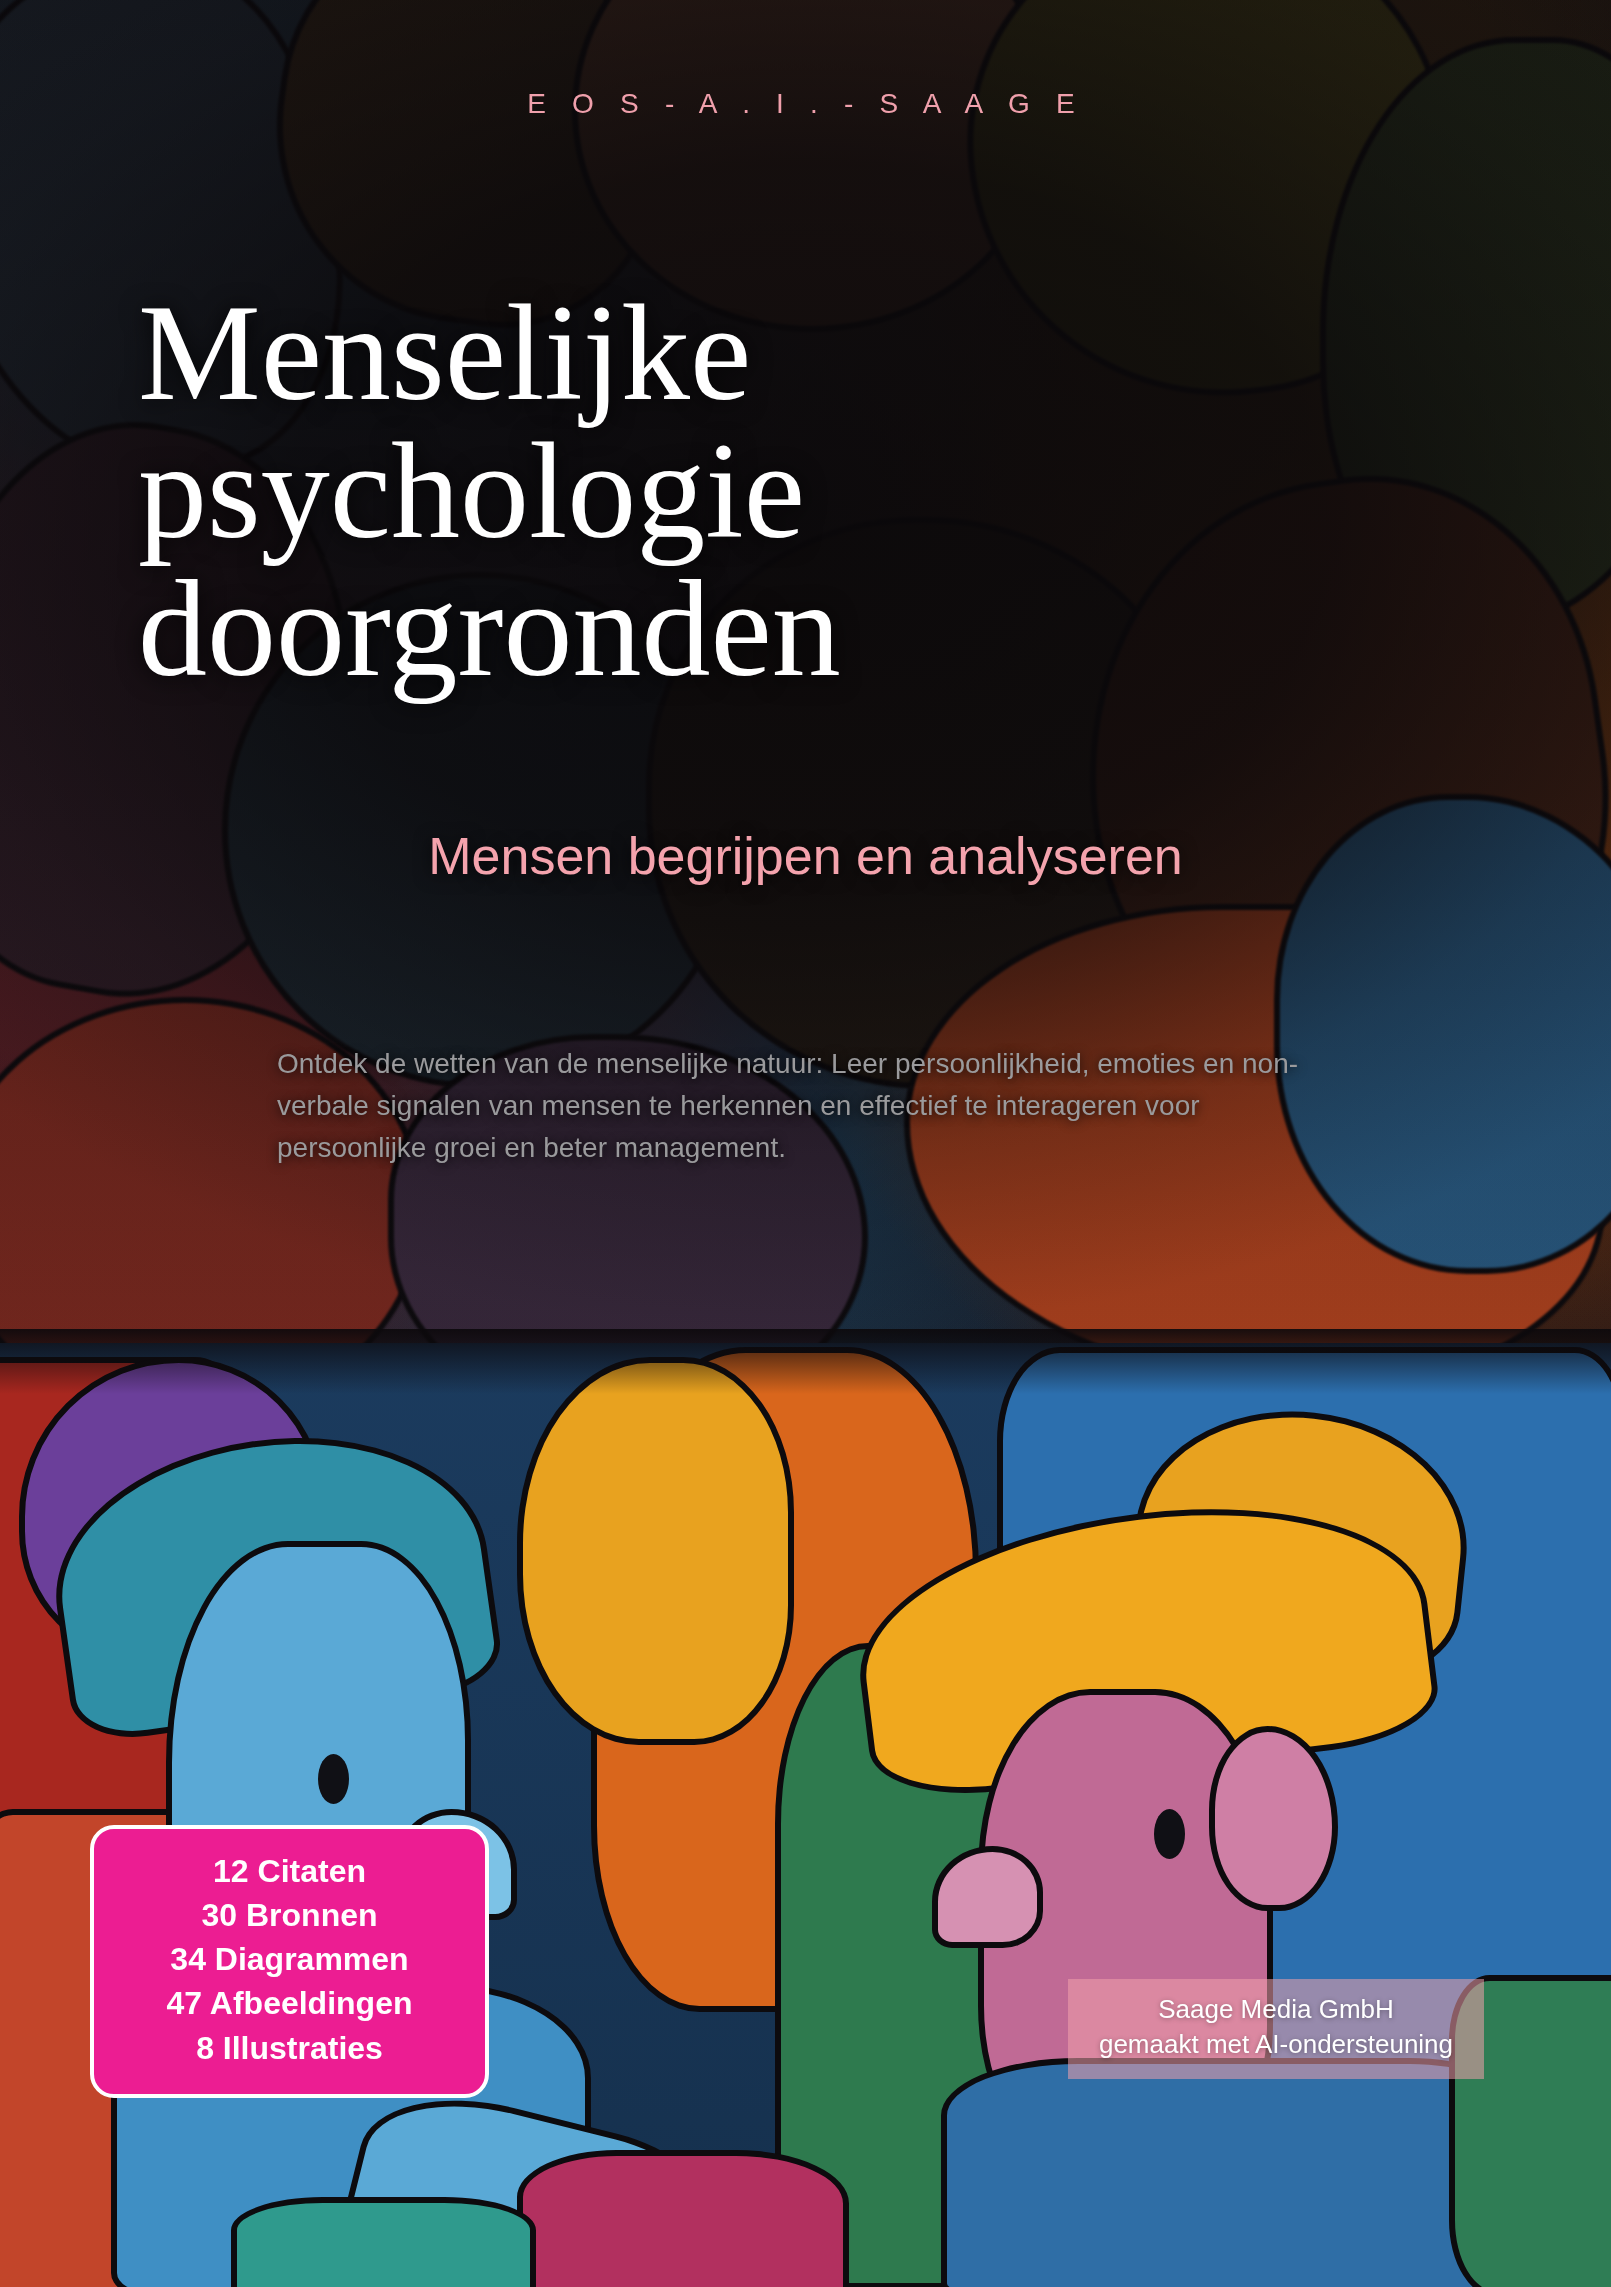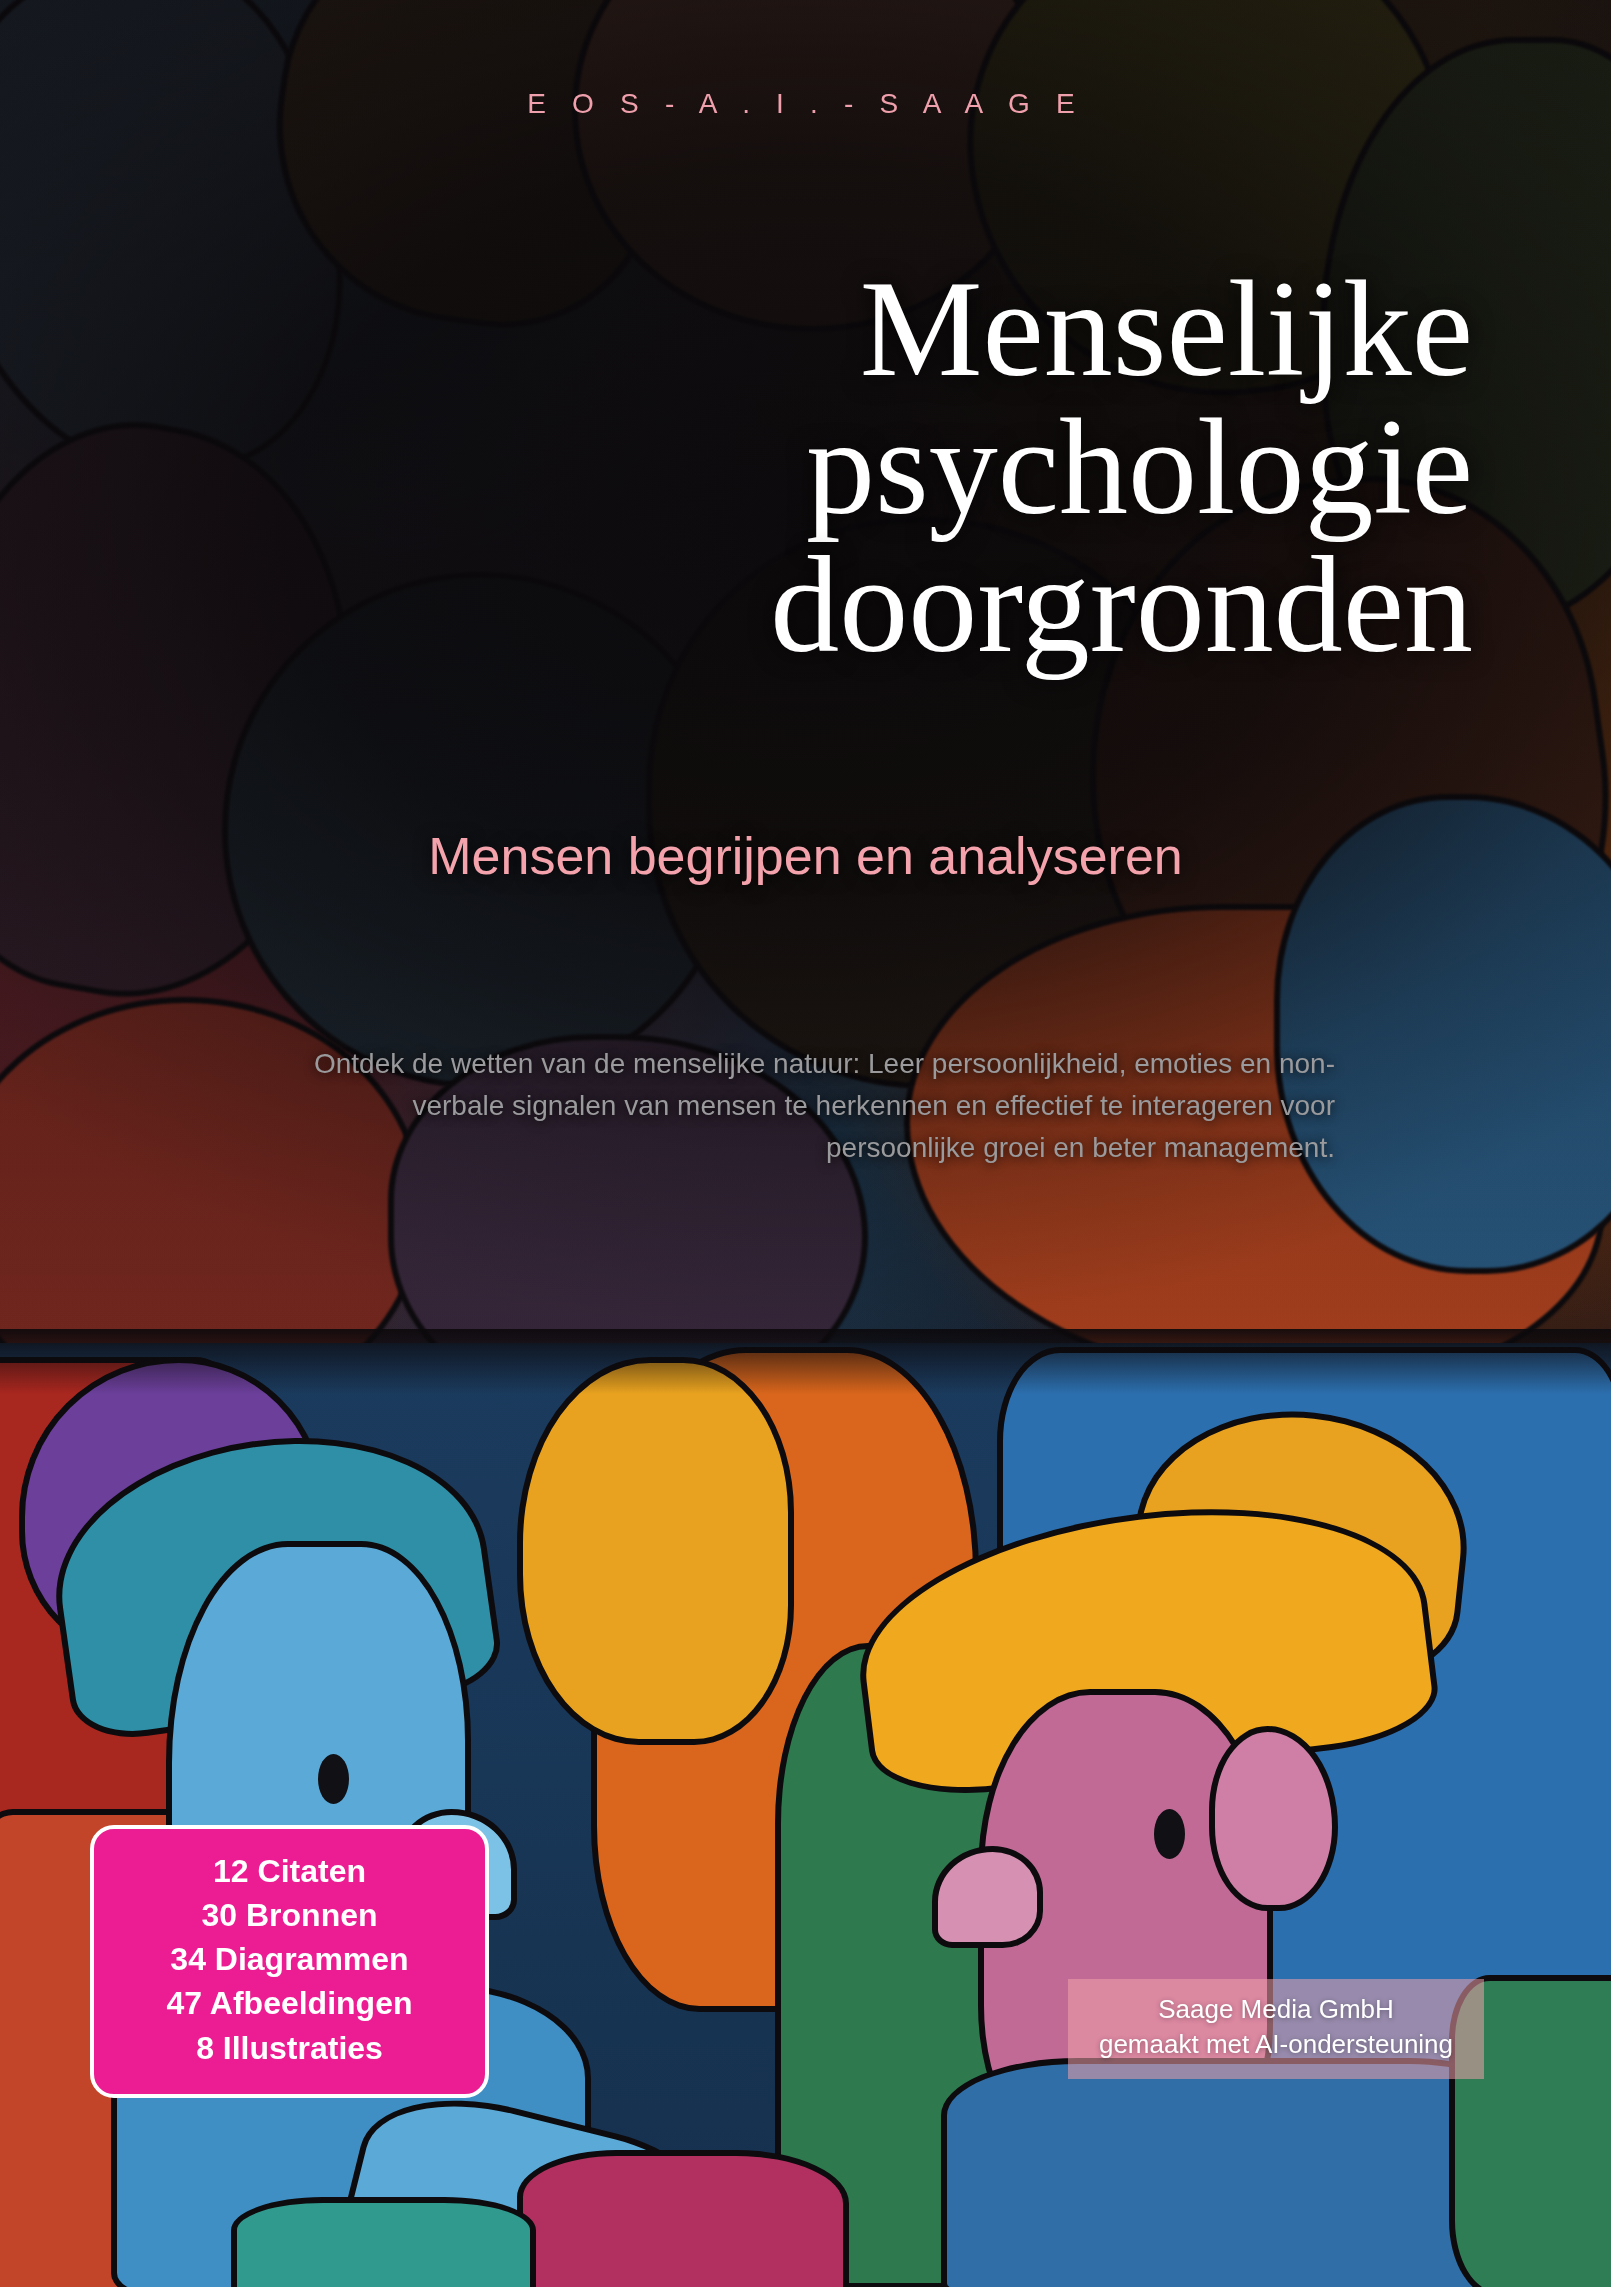--- a/index.html
+++ b/index.html
@@ -114,24 +114,24 @@
     top: 88px;
     left: 0; right: 0;
     text-align: center;
     color: #f0a0ac;
     font-size: 28px;
     letter-spacing: 9.2px;
     font-weight: 400;
   }
   .title {
     position: absolute;
-    top: 260px;
+    top: 284px;
     left: 138px;
     width: 1335px;
-    text-align: right;
+    text-align: left;
     color: #ffffff;
     font-family: "Liberation Serif", serif;
     font-size: 138px;
     line-height: 1.00;
     font-weight: 400;
     letter-spacing: 0px;
     text-shadow: 0 1.8px 24px rgba(0,0,0,0.85);
   }
   .subtitle {
     position: absolute;
@@ -142,21 +142,21 @@
     color: #f4a3ad;
     font-size: 52px;
     font-weight: 400;
     text-shadow: 0 1.8px 16.6px rgba(0,0,0,0.8);
   }
   .blurb {
     position: absolute;
     top: 1043px;
     left: 277px;
     width: 1058px;
-    text-align: right;
+    text-align: left;
     color: #9a9a9c;
     font-size: 28px;
     line-height: 1.5;
     text-shadow: 0 0.9px 11px rgba(0,0,0,0.9);
   }
 
   .badge {
     position: absolute;
     left: 90px;
     top: 1825px;

